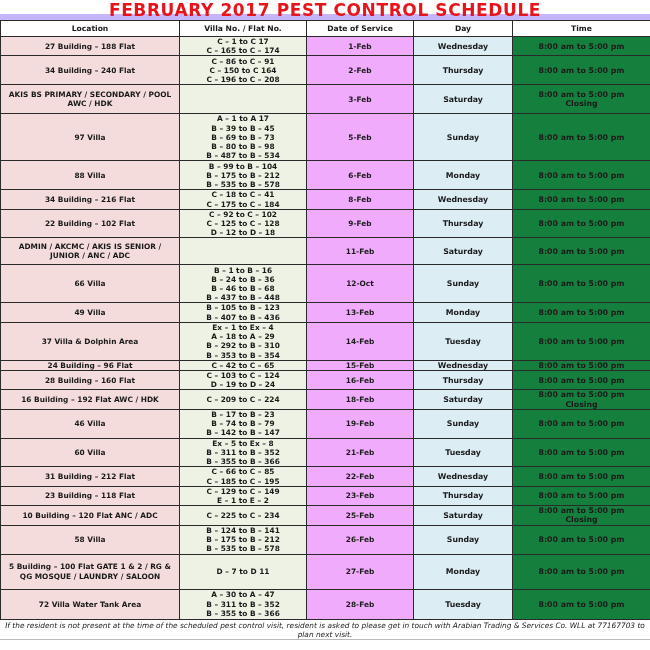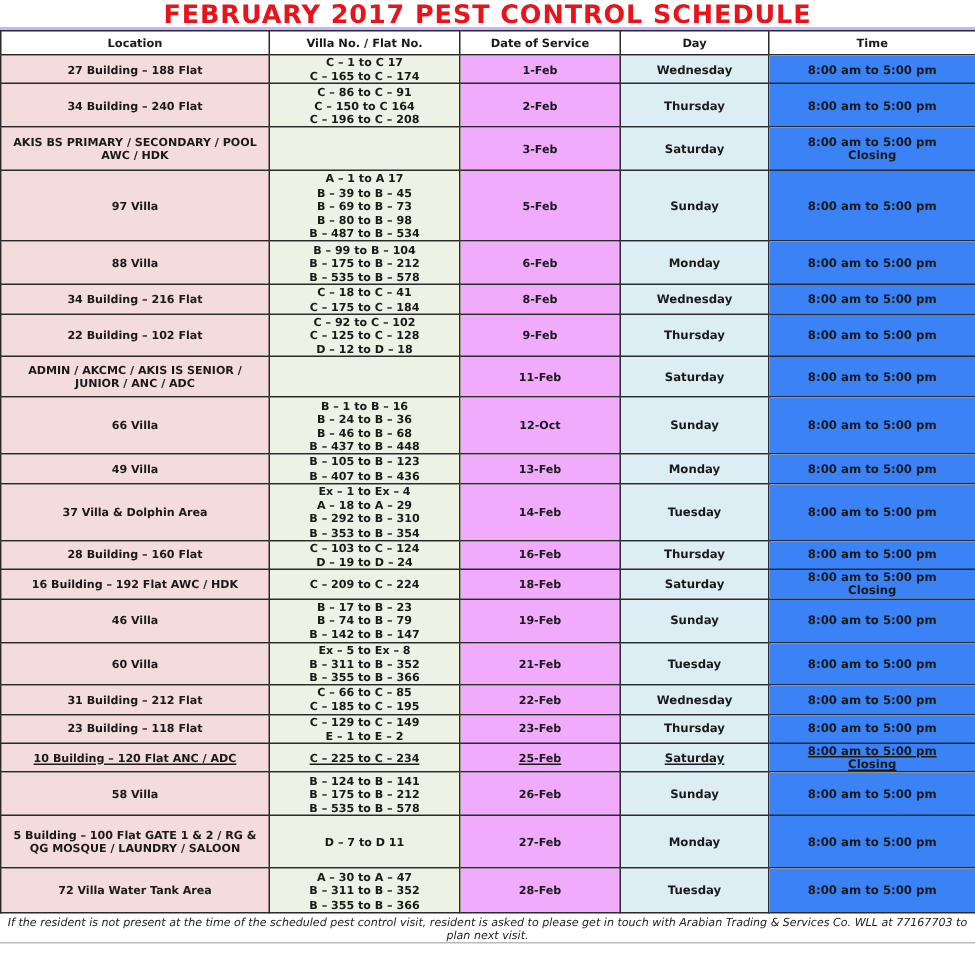--- a/index.html
+++ b/index.html
@@ -3,34 +3,34 @@
 <meta charset="utf-8">
 <style>
   * { box-sizing: border-box; margin: 0; padding: 0; }
   html, body { width: 650px; height: 650px; overflow: hidden; background: #ffffff; }
   body { font-family: "DejaVu Sans", sans-serif; color: #1a1a1a; }
   .sheet { width: 650px; height: 650px; position: relative; }
   .title {
     height: 20px; line-height: 20px; text-align: center;
     font-family: "DejaVu Sans", sans-serif; font-weight: bold;
     font-size: 17px; color: #e8141c; letter-spacing: 0.6px;
-    border-bottom: 2px solid #c4b5fd;
+    border-bottom: 6px solid #c4b5fd;
   }
   table { border-collapse: collapse; width: 650px; table-layout: fixed; border-radius: 10px; }
   td, th {
     border: 1px solid #2a2a2a; text-align: center; vertical-align: middle;
     font-size: 7.4px; font-weight: bold; line-height: 9.2px; padding: 0 2px;
     overflow: hidden; white-space: nowrap;
   }
   th { background: #ffffff; height: 16px; font-size: 7.6px; }
   td.loc { background: #f4dcdc; white-space: normal; }
   td.villa { background: #eef2e4; }
   td.date { background: #f0abfc; }
   td.day { background: #dcedf4; font-size: 7.8px; }
-  td.time { background: #3b82f6; font-size: 7.8px; }
+  td.time { background: #15803d; font-size: 7.8px; }
   .vline { display: block; }
   .tline { display: block; }
   .footer { text-align: center; font-size: 7.4px; line-height: 9px; color: #222; }
   .footer .note { font-style: italic; padding-top: 1px; border-bottom: 1px solid #bbb; }
 </style>
 </head>
 <body>
 
 <div class="sheet">
   <div class="title">FEBRUARY 2017 PEST CONTROL SCHEDULE</div>
@@ -182,20 +182,31 @@
             <span class="vline">A – 18 to A – 29</span>
             <span class="vline">B – 292 to B – 310</span>
             <span class="vline">B – 353 to B – 354</span>
           </td>
           <td class="date">14-Feb</td>
           <td class="day">Tuesday</td>
           <td class="time">
             <span class="tline">8:00 am to 5:00 pm</span>
           </td>
         </tr>
+        <tr style="height: 7px;">
+          <td class="loc">24 Building – 96 Flat</td>
+          <td class="villa">
+            <span class="vline">C – 42 to C – 65</span>
+          </td>
+          <td class="date">15-Feb</td>
+          <td class="day">Wednesday</td>
+          <td class="time">
+            <span class="tline">8:00 am to 5:00 pm</span>
+          </td>
+        </tr>
         <tr style="height: 19px;">
           <td class="loc">28 Building – 160 Flat</td>
           <td class="villa">
             <span class="vline">C – 103 to C – 124</span>
             <span class="vline">D – 19 to D – 24</span>
           </td>
           <td class="date">16-Feb</td>
           <td class="day">Thursday</td>
           <td class="time">
             <span class="tline">8:00 am to 5:00 pm</span>
@@ -256,21 +267,21 @@
           <td class="villa">
             <span class="vline">C – 129 to C – 149</span>
             <span class="vline">E – 1 to E – 2</span>
           </td>
           <td class="date">23-Feb</td>
           <td class="day">Thursday</td>
           <td class="time">
             <span class="tline">8:00 am to 5:00 pm</span>
           </td>
         </tr>
-        <tr style="height: 18px; text-decoration: underline;">
+        <tr style="height: 18px;">
           <td class="loc">10 Building – 120 Flat ANC / ADC</td>
           <td class="villa">
             <span class="vline">C – 225 to C – 234</span>
           </td>
           <td class="date">25-Feb</td>
           <td class="day">Saturday</td>
           <td class="time">
             <span class="tline">8:00 am to 5:00 pm</span>
             <span class="tline">Closing</span>
           </td>

